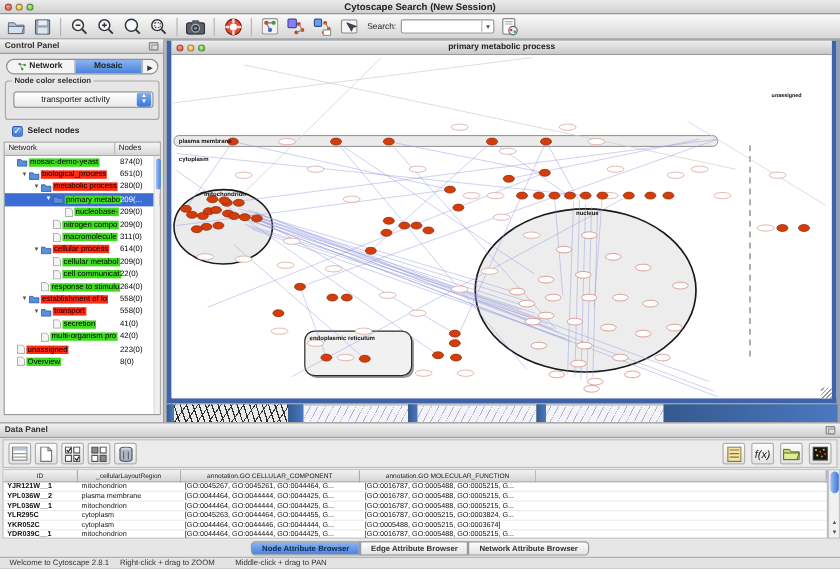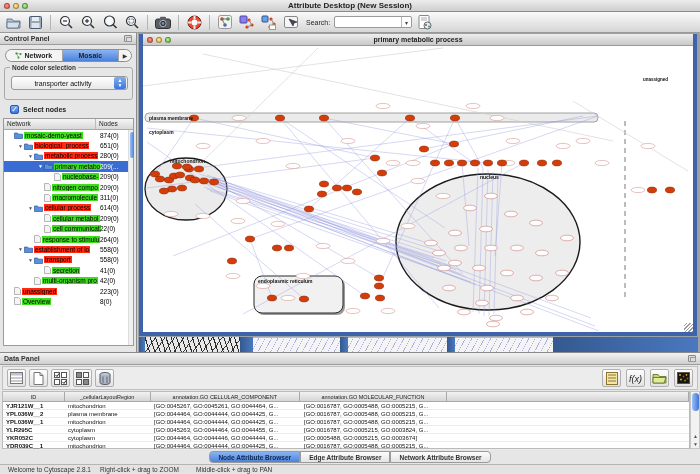--- a/index.html
+++ b/index.html
@@ -135,21 +135,21 @@
 <body>
 
 <div id="app">
 
   <div id="titlebar">
     <div class="lights">
       <div class="light r"></div>
       <div class="light y"></div>
       <div class="light g"></div>
     </div>
-    <div id="title-text">Attribute Desktop (New Session)</div>
+    <div id="title-text">Cytoscape Search (New Session)</div>
   </div>
 
   <div id="toolbar">
     <div class="tbtn">
       <svg width="15" height="13">
           <path d="M1 3 h5 l1.5 2 H14 v7 H1 z" fill="#b9c6d8" stroke="#55687f" stroke-width="0.8"></path>
           <path d="M1 6 h13 l-2 6 H1 z" fill="#d5e0ee" stroke="#55687f" stroke-width="0.8"></path>
         </svg>
     </div>
     <div class="tbtn">

